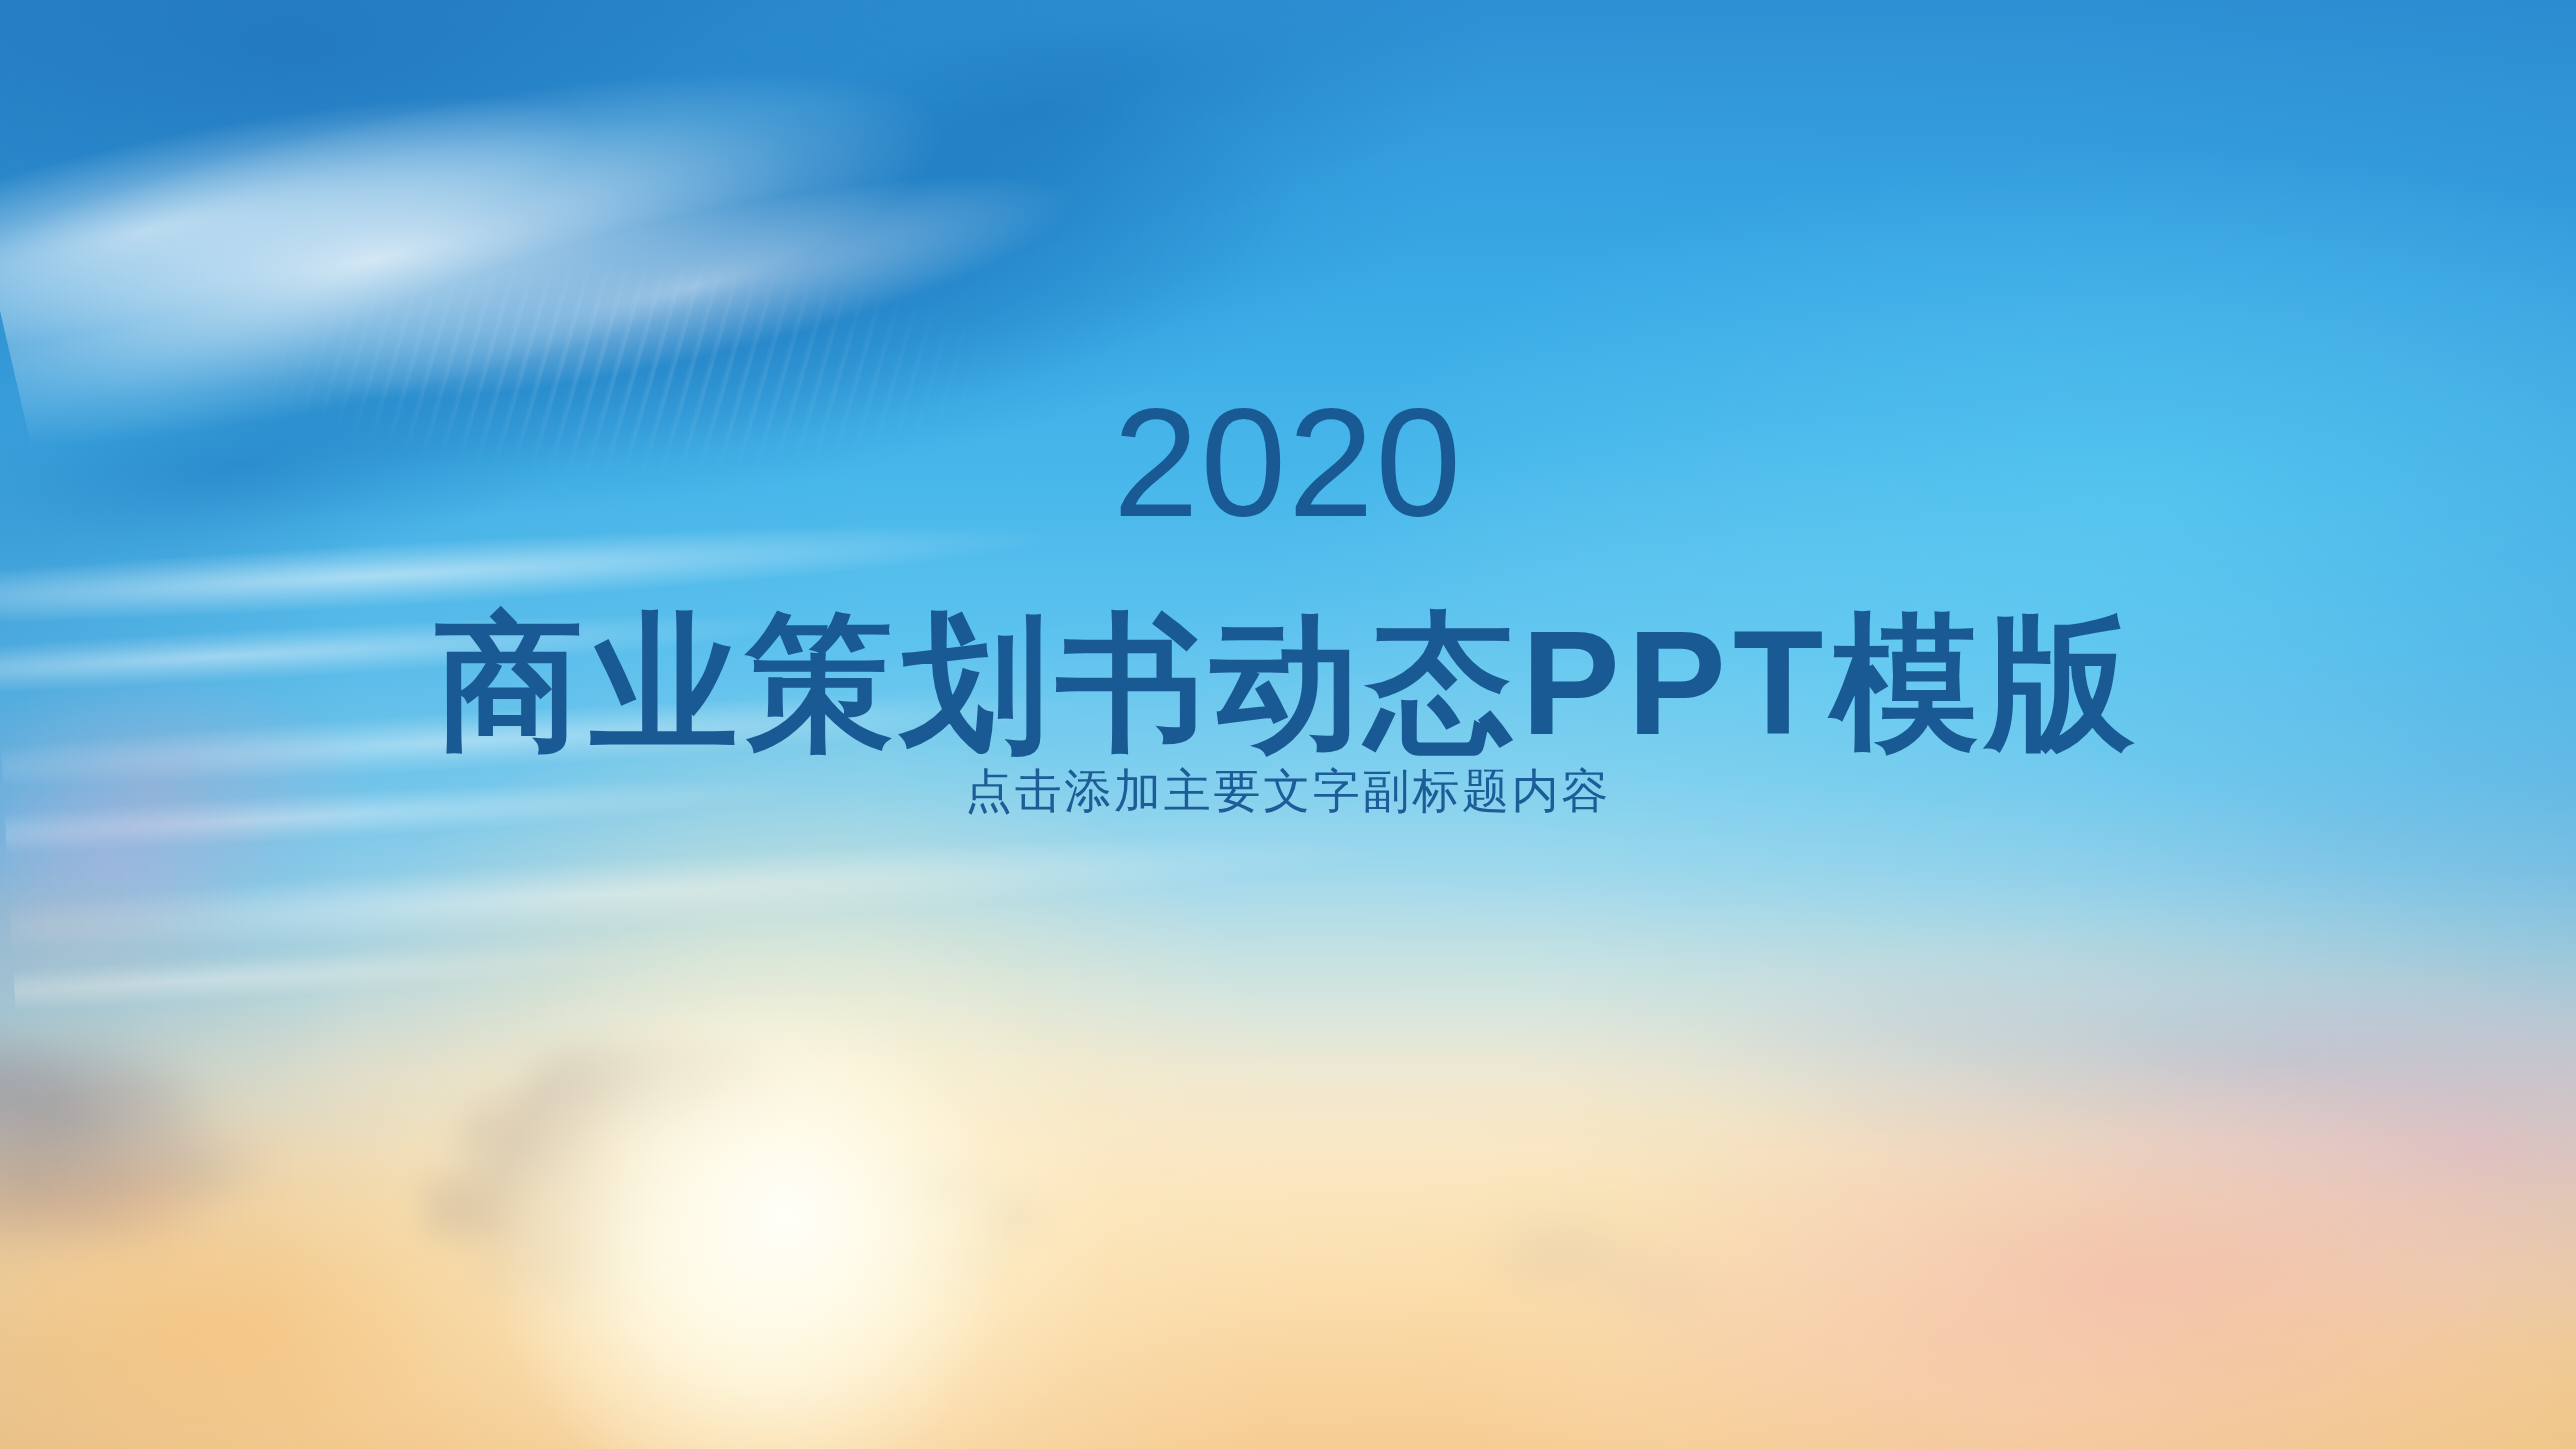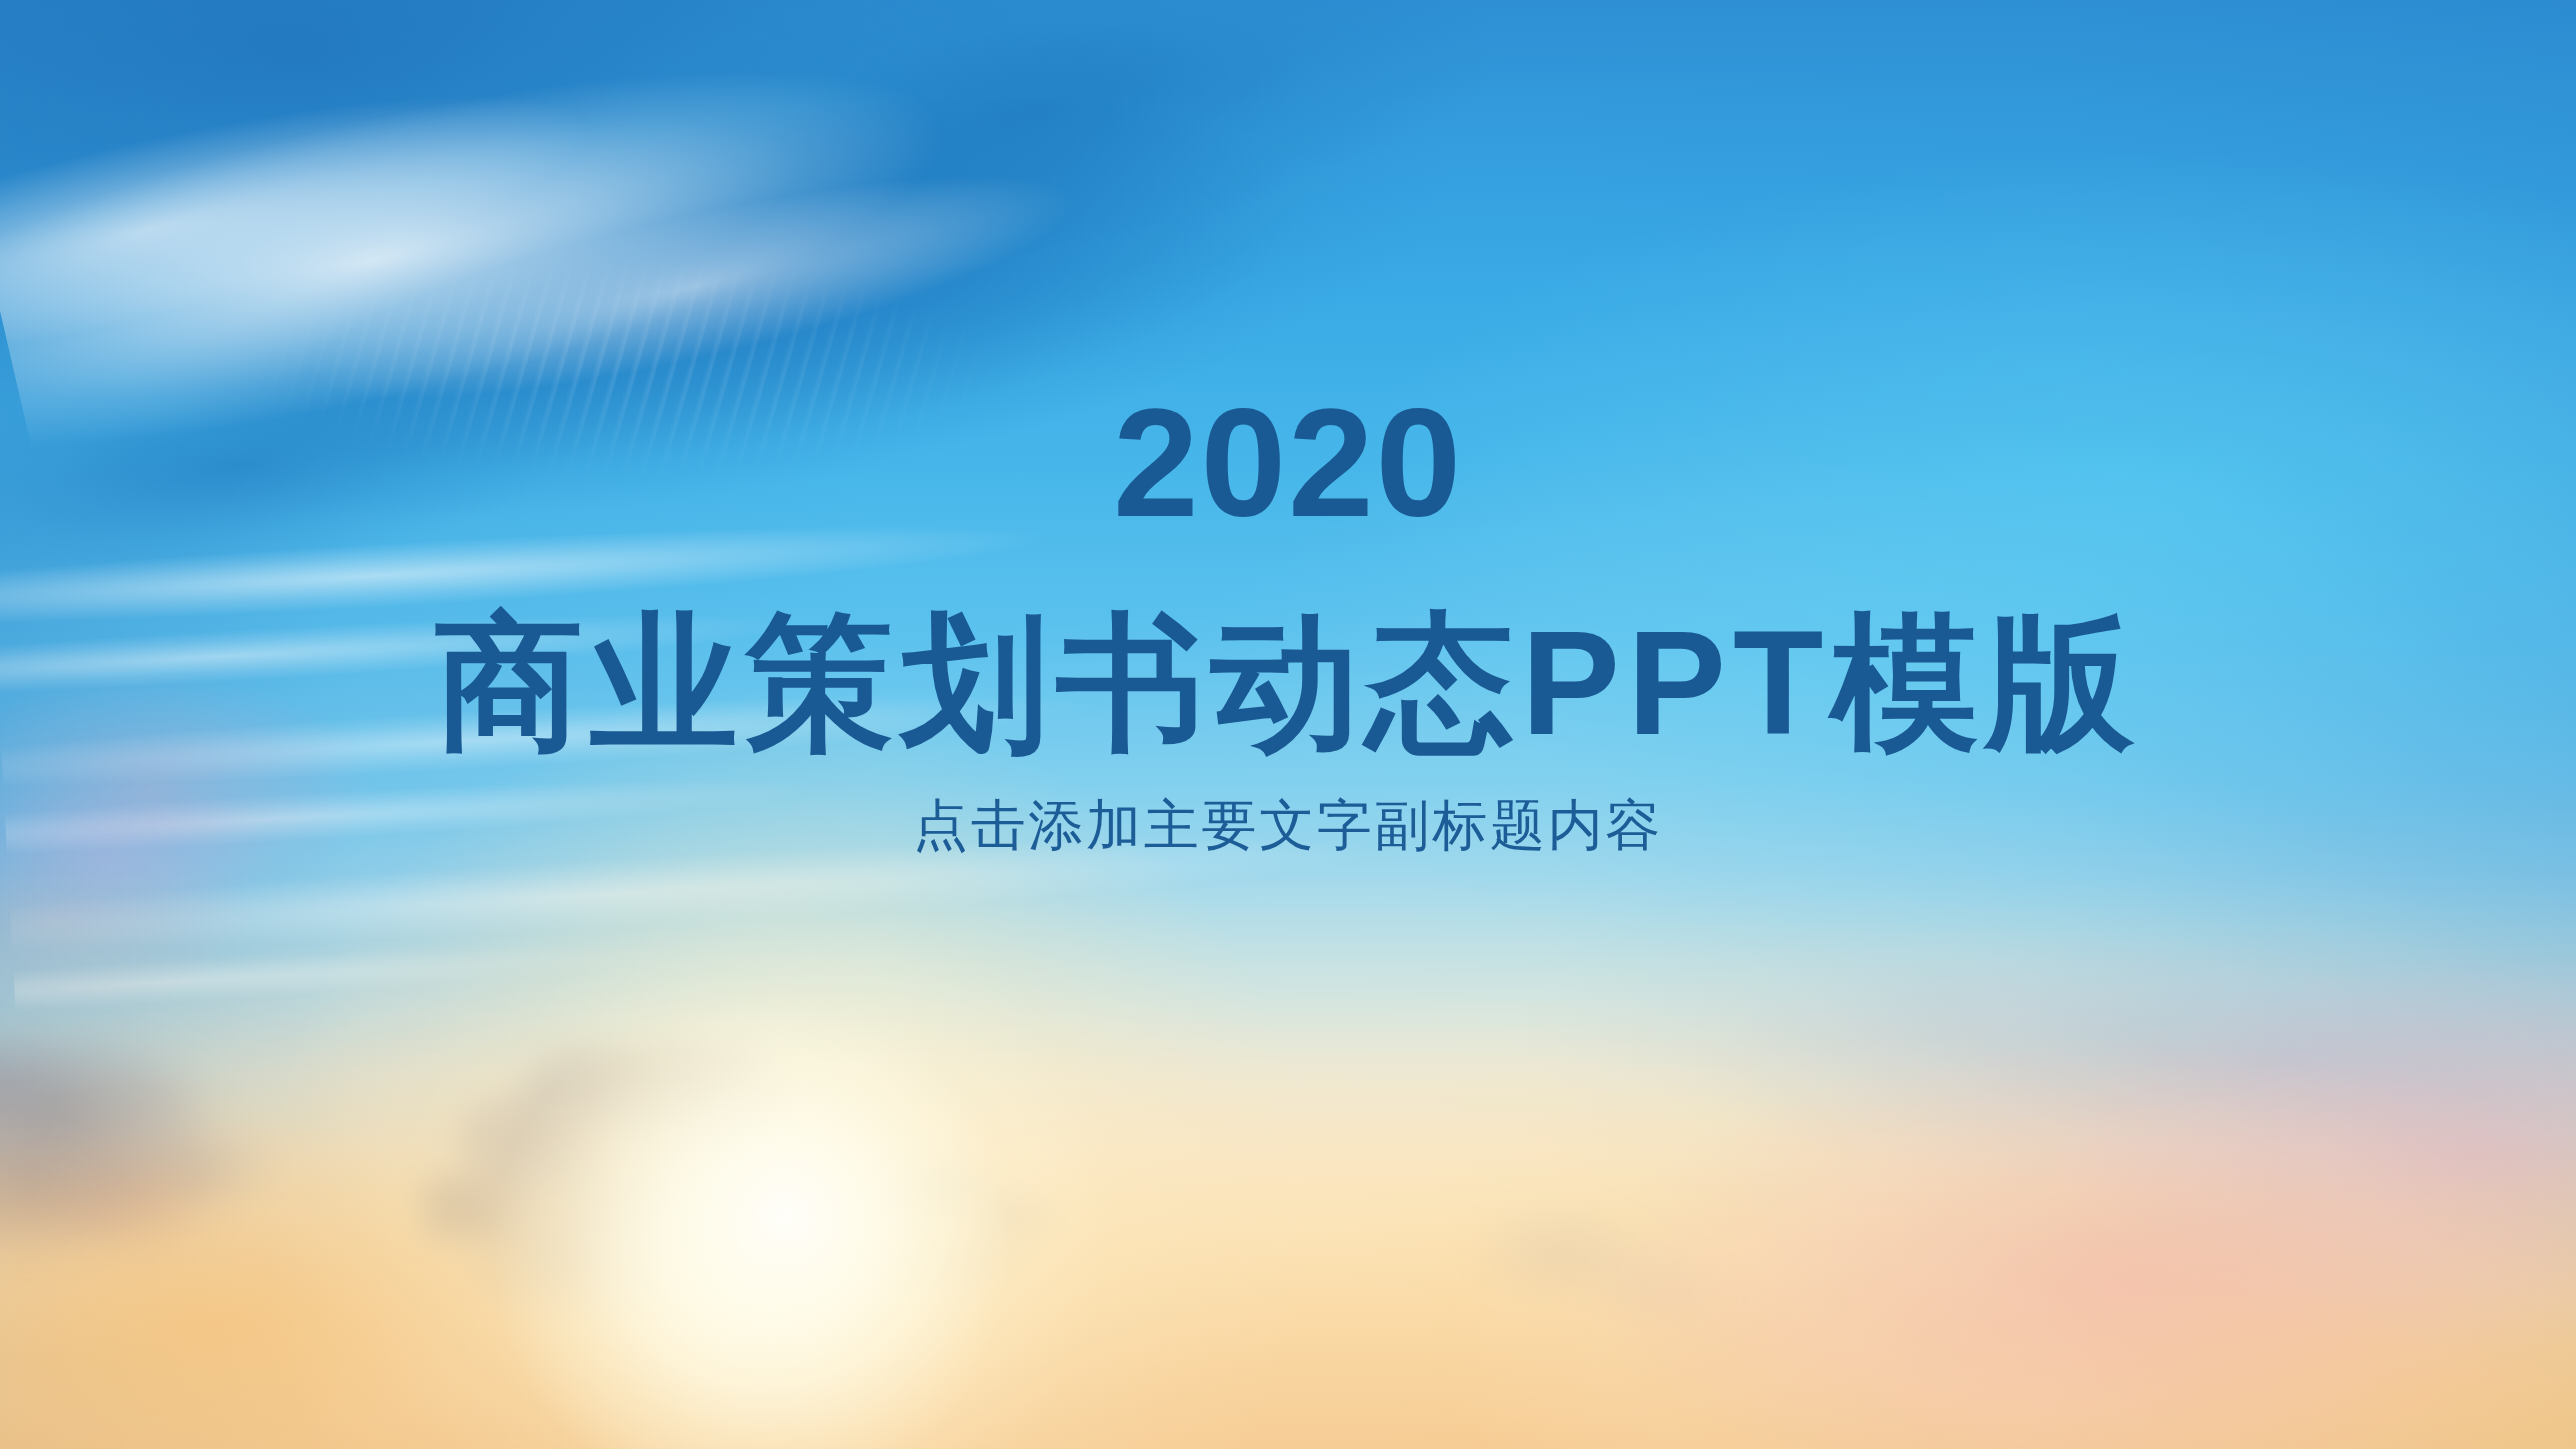--- a/index.html
+++ b/index.html
@@ -336,42 +336,41 @@
     flex-direction: column;
     align-items: center;
     justify-content: flex-start;
     z-index: 10;
   }
 
   #year {
     margin-top: 386px;
     font-size: 154px;
     line-height: 1;
-    font-weight: 700;
+    font-weight: 400;
     letter-spacing: 1.8px;
     color: #1a5a94;
     text-align: center;
     font-family: "Liberation Sans", "DejaVu Sans", sans-serif;
   }
 
   #main-title {
     margin-top: 63px;
     font-size: 148px;
     line-height: 1.08;
     font-weight: 700;
     letter-spacing: 7.2px;
     color: #1a5a94;
     white-space: nowrap;
     text-align: center;
     font-family: "Liberation Sans", "DejaVu Sans", sans-serif;
   }
 
   #subtitle {
-    margin-top: 29px;
-    font-size: 55px;
+    font-size: 47px;
     line-height: 1.2;
     font-weight: 400;
     letter-spacing: 2.7px;
     color: #1d5d97;
     white-space: nowrap;
     font-family: "Liberation Sans", "DejaVu Sans", sans-serif;
   }
 </style>
 </head>
 <body>

